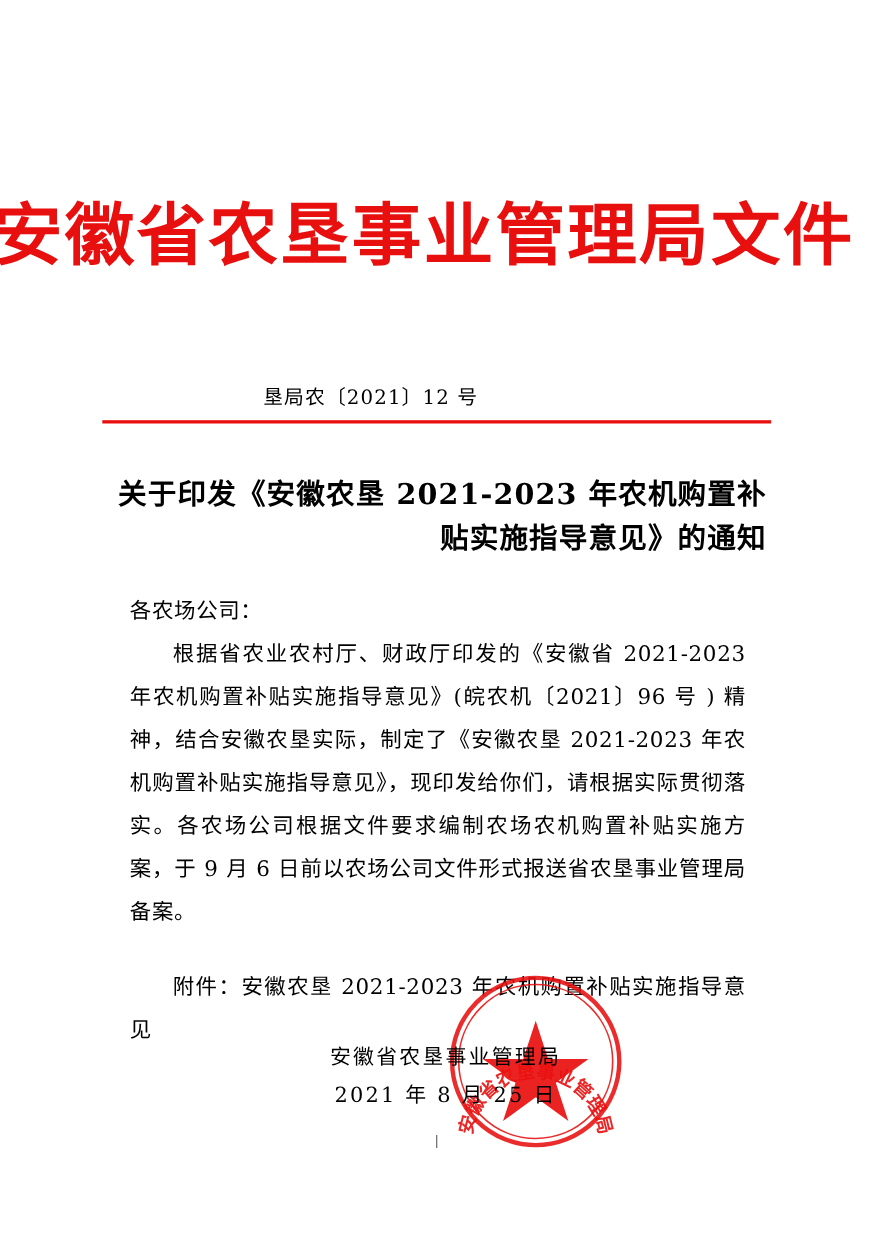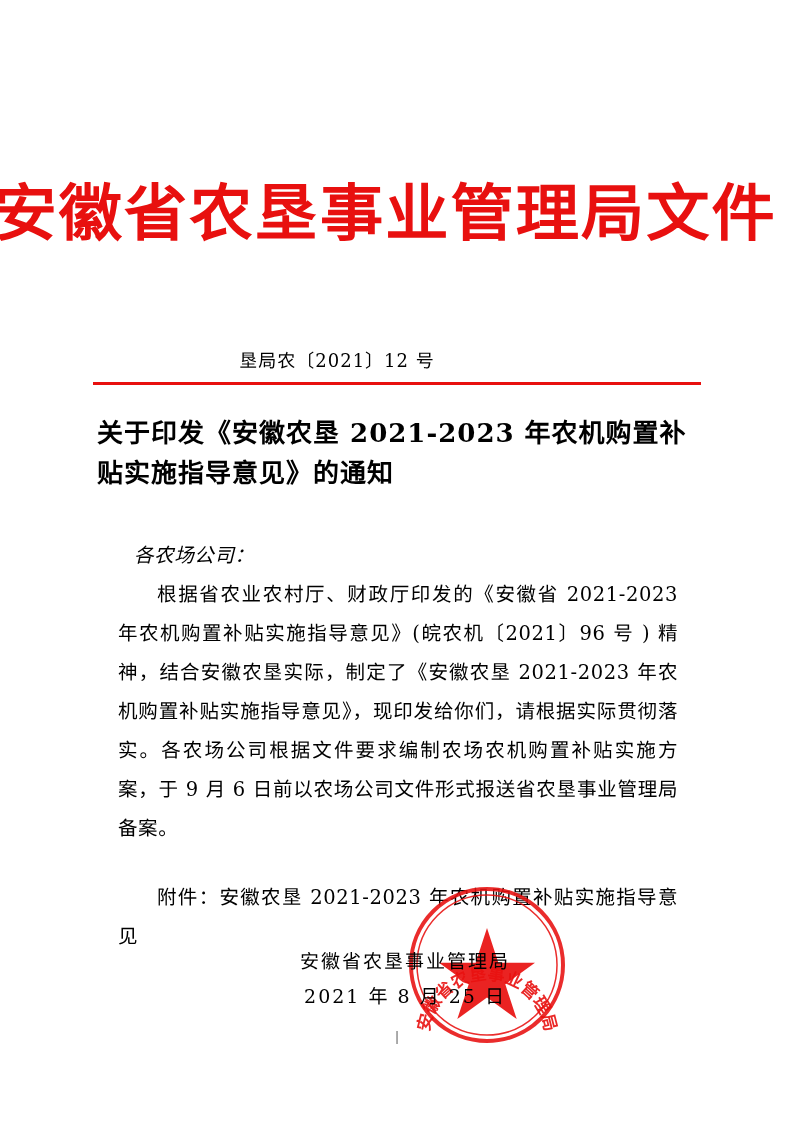--- a/index.html
+++ b/index.html
@@ -58,44 +58,43 @@
     top: 382px;
     left: 93px;
     width: 608px;
     height: 3px;
     background: #e8100f;
   }
 
   
   .doc-title {
     position: absolute;
-    top: 413px;
+    top: 430px;
     left: 97px;
     width: 600px;
-    text-align: left;
+    text-align: right;
     font-weight: 700;
     font-size: 26px;
     line-height: 1.55;
     letter-spacing: 1px;
   }
 
   
   .body-block {
     position: absolute;
     top: 536px;
     left: 118px;
     width: 560px;
     font-size: 19.5px;
     line-height: 2.0;
     letter-spacing: 0.6px;
     text-align: justify;
   }
   .salutation {
-    margin: 0 0 0 16px;
-    font-style: italic;
+    margin: 0 0 0 0;
   }
   .para {
     margin: 0;
     text-indent: 2em;
   }
   .attachment {
     margin: 30px 0 0 0;
     text-indent: 2em;
   }
 

